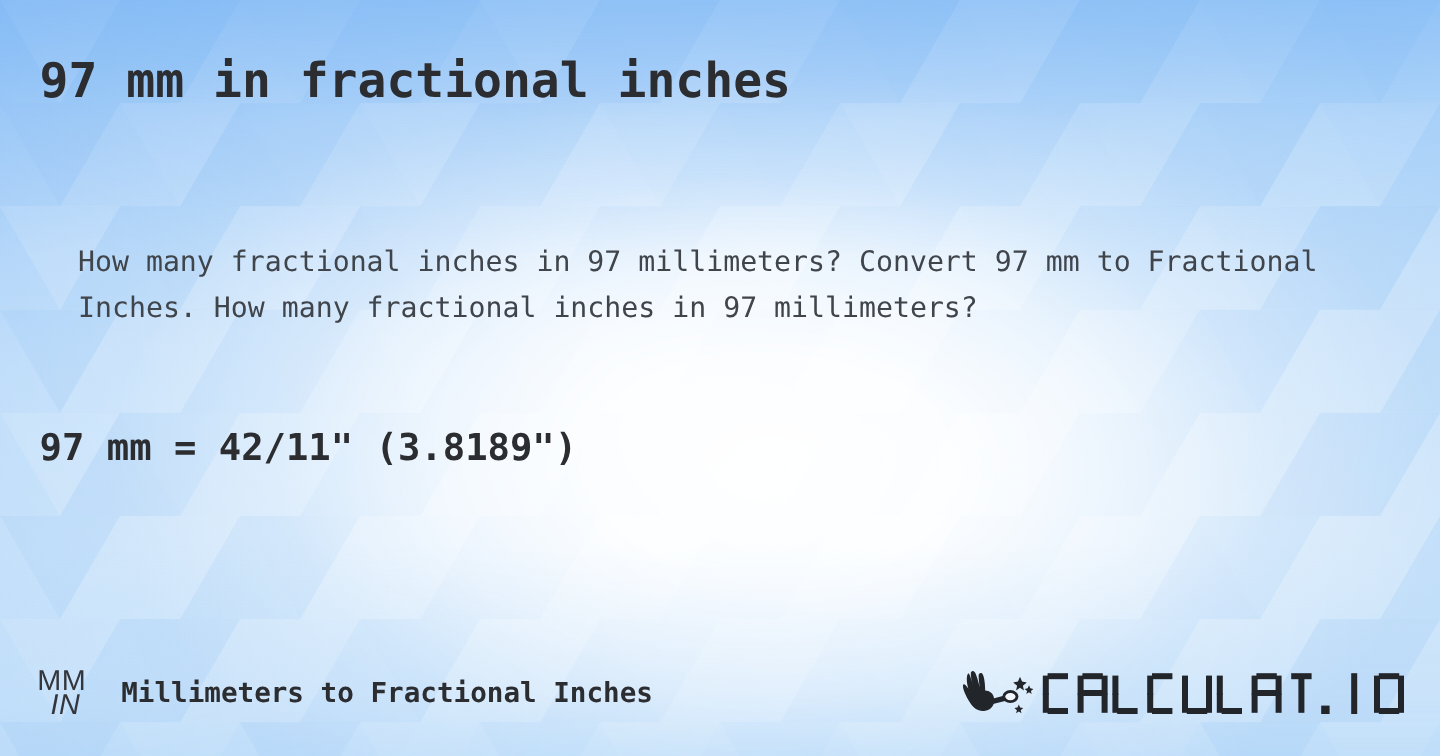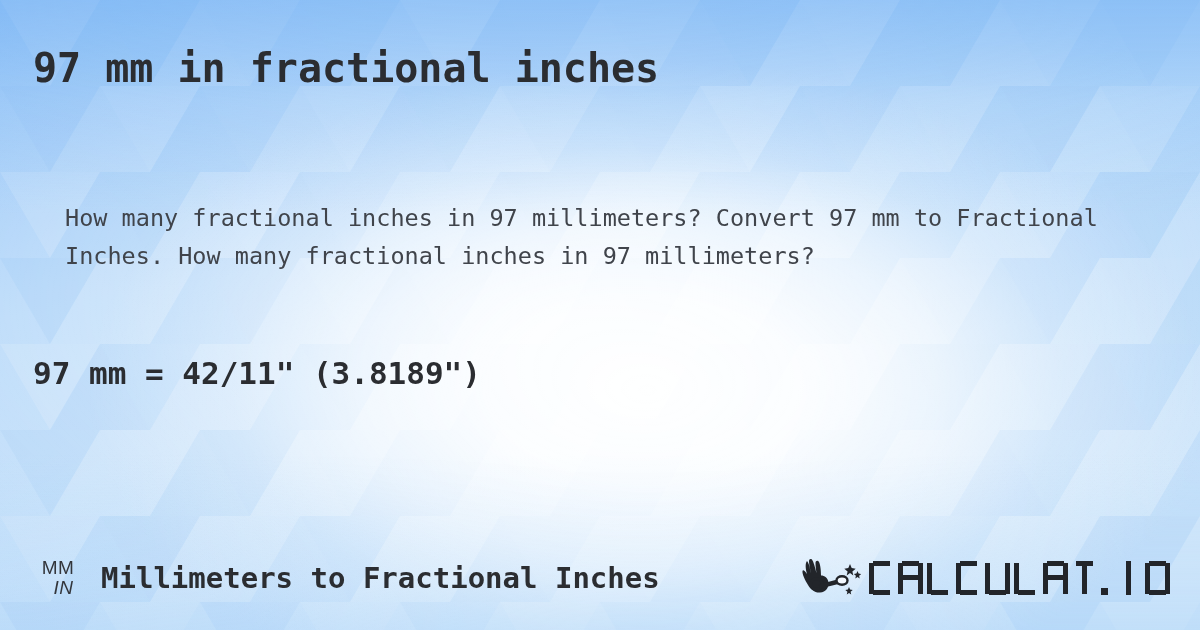--- a/index.html
+++ b/index.html
@@ -115,36 +115,36 @@
     align-items: center;
     justify-content: space-between;
   }
   .footer-left {
     display: flex;
     align-items: center;
   }
   .mmin-icon {
     display: flex;
     flex-direction: column;
-    align-items: center;
+    align-items: flex-start;
     justify-content: center;
     font-family: "Liberation Sans", sans-serif;
-    font-size: 19px;
+    font-size: 24px;
     line-height: 20px;
     font-weight: normal;
     color: #33363c;
     width: 52px;
     letter-spacing: 0.5px;
   }
   .mmin-icon .mm { margin-left: -2px; }
   .mmin-icon .in { margin-left: 9px; font-style: italic; }
 
   .footer-title {
     font-family: "DejaVu Sans Mono", monospace;
-    font-size: 29px;
+    font-size: 23px;
     font-weight: bold;
     color: #2b2d31;
     margin-left: 16px;
     white-space: nowrap;
   }
 
   
   .brand {
     display: flex;
     align-items: center;

